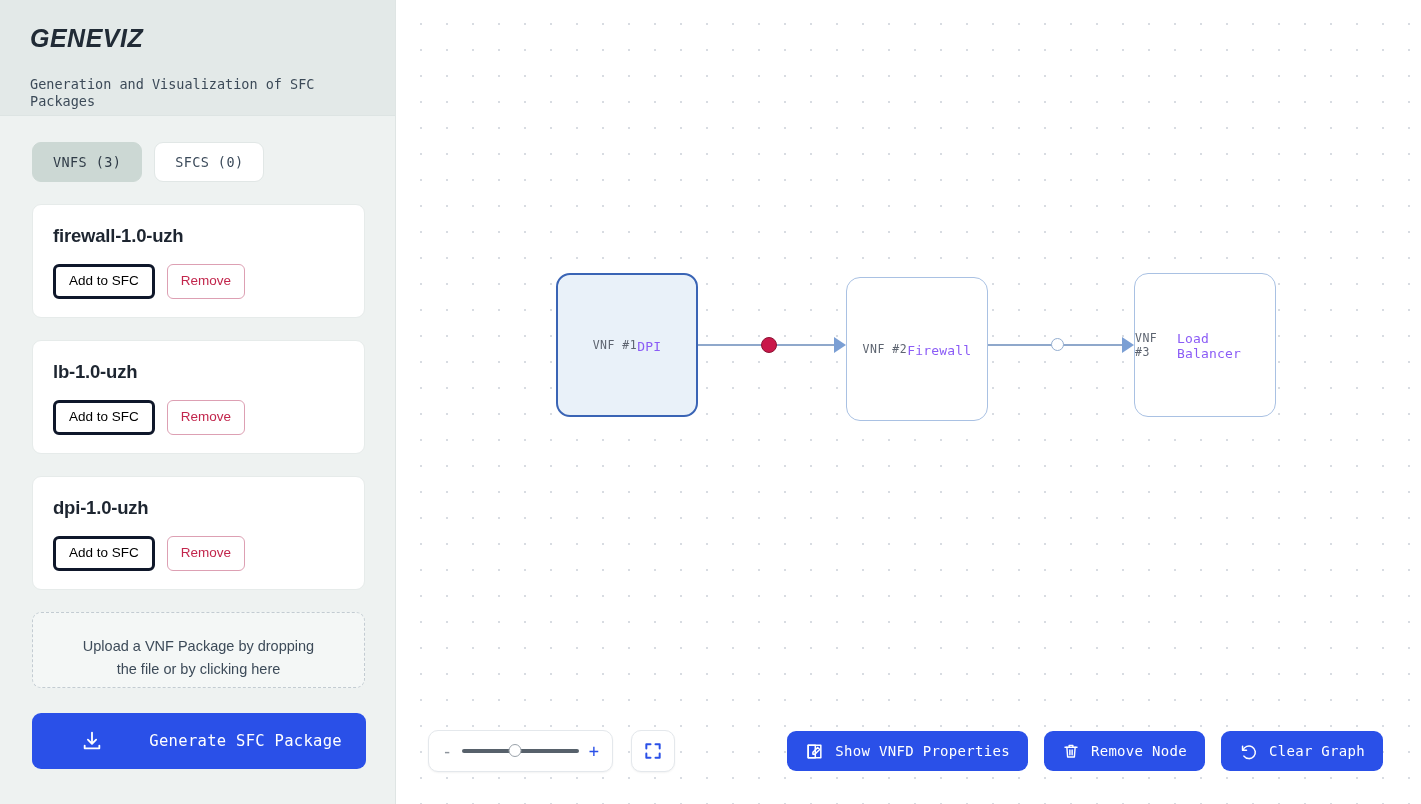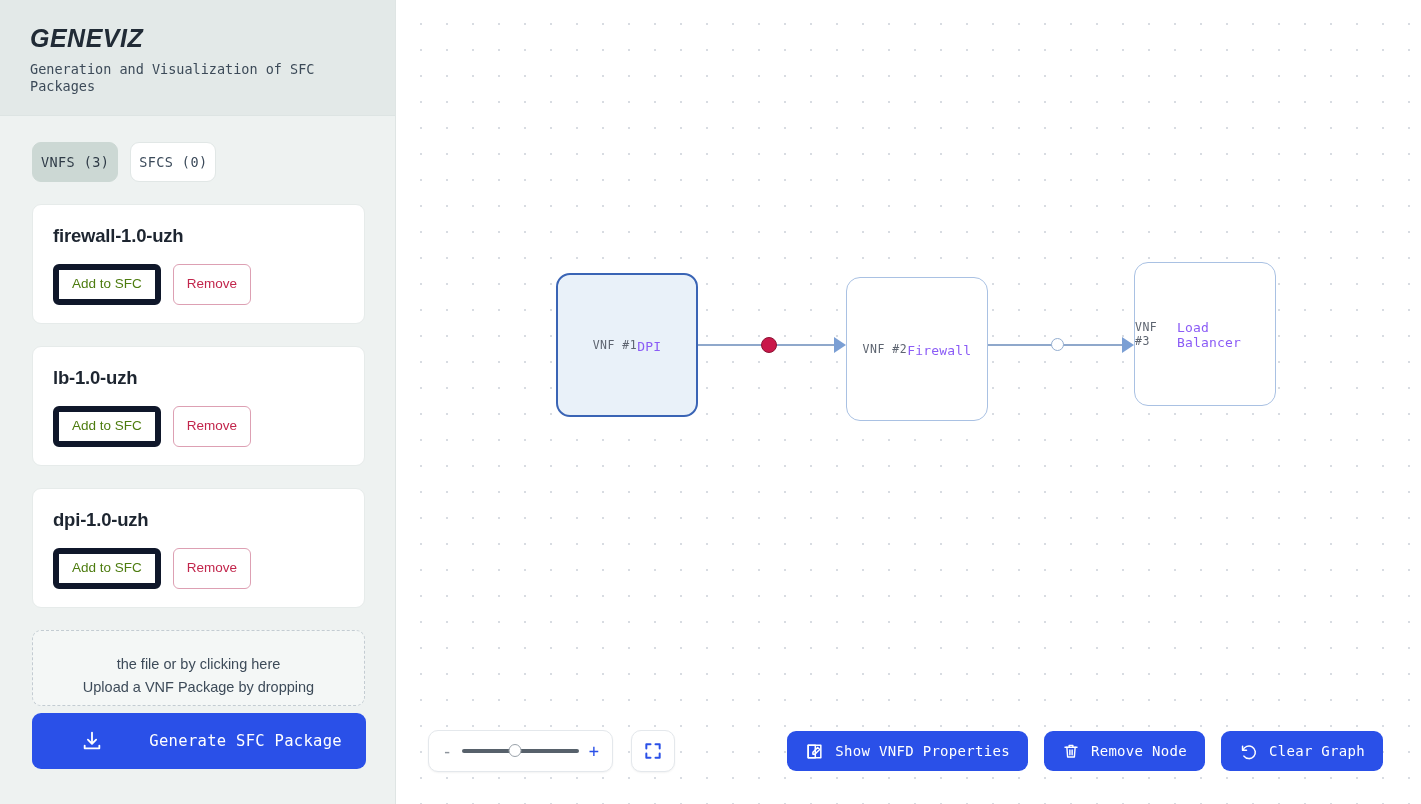--- a/index.html
+++ b/index.html
@@ -27,34 +27,34 @@
   }
   .brand {
     font-family: "Liberation Sans", sans-serif;
     font-style: italic;
     font-weight: bold;
     font-size: 25px;
     letter-spacing: 0.5px;
     color: #212b36;
   }
   .brand-sub {
-    margin-top: 8px;
+    margin-top: 23px;
     font-family: "DejaVu Sans Mono", monospace;
     font-size: 13.5px;
     line-height: 17px;
     color: #3c4a58;
     max-width: 300px;
   }
 
   .tabs { display: flex; gap: 12px; padding: 26px 30px 0 32px; }
   .tab {
     font-family: "DejaVu Sans Mono", monospace;
     font-size: 13.5px;
     color: #3b4a5a;
-    padding: 11px 8px;
+    padding: 11px 20px;
     border-radius: 9px;
     background: #ffffff;
     border: 1px solid #e1e7e6;
     cursor: pointer;
     letter-spacing: 0.4px;
   }
   .tab.active {
     background: #ccd8d4;
     border-color: #ccd8d4;
     color: #2f3b47;
@@ -76,21 +76,21 @@
   }
   .vnf-actions { display: flex; gap: 12px; margin-top: 17px; }
   .btn-outline {
     font-size: 13.5px;
     padding: 7px 13px;
     border-radius: 6px;
     background: #ffffff;
     cursor: pointer;
     line-height: 1.1;
   }
-  .btn-add { color: #4d7c0f; border: 6px solid #0f172a; }
+  .btn-add { color: #000000; border: 3px solid #0f172a; }
   .btn-remove { color: #c2264c; border: 1px solid #dda0b3; }
 
   .upload-zone {
     margin: 10px 30px 0 32px;
     border: 1px dashed #c3ccd2;
     border-radius: 9px;
     height: 76px;
     overflow: hidden;
     background: #f4f7f6;
     padding: 22px 14px 0 14px;
@@ -302,22 +302,22 @@
       <div class="vnf-card">
         <div class="vnf-name">dpi-1.0-uzh</div>
         <div class="vnf-actions">
           <button class="btn-outline btn-add">Add to SFC</button>
           <button class="btn-outline btn-remove">Remove</button>
         </div>
       </div>
     </div>
 
     <div class="upload-zone">
+      <div class="upload-text">Upload a VNF Package by dropping</div>
       <div class="upload-text">the file or by clicking here</div>
-      <div class="upload-text">Upload a VNF Package by dropping</div>
     </div>
 
     <button class="generate-btn">
       <span>
         <svg width="22" height="22" viewBox="0 0 24 24" fill="none" stroke="#ffffff" stroke-width="2" stroke-linecap="round" stroke-linejoin="round">
           <path d="M12 3v11"></path>
             <path d="M7.5 10.5 12 15l4.5-4.5"></path>
             <path d="M4 17v3h16v-3"></path>
         </svg>
       </span>
@@ -337,21 +337,21 @@
       <div class="marker-hollow" style="left:655px;"></div>
 
       <div class="node selected" style="left:160px; top:273px;">
         <div class="node-idx">VNF #1</div>
         <div class="node-label">DPI</div>
       </div>
       <div class="node" style="left:450px; top:277px;">
         <div class="node-idx">VNF #2</div>
         <div class="node-label">Firewall</div>
       </div>
-      <div class="node" style="left:738px; top:262px;">
+      <div class="node" style="left:738px; top:273px;">
         <div class="node-idx">VNF #3</div>
         <div class="node-label">Load Balancer</div>
       </div>
     </div>
   </main>
 
   <div class="zoom-box">
     <span class="zoom-minus">-</span>
     <div class="slider-track">
       <div class="slider-thumb" id="zoom-thumb" style="left: 45%;"></div>

